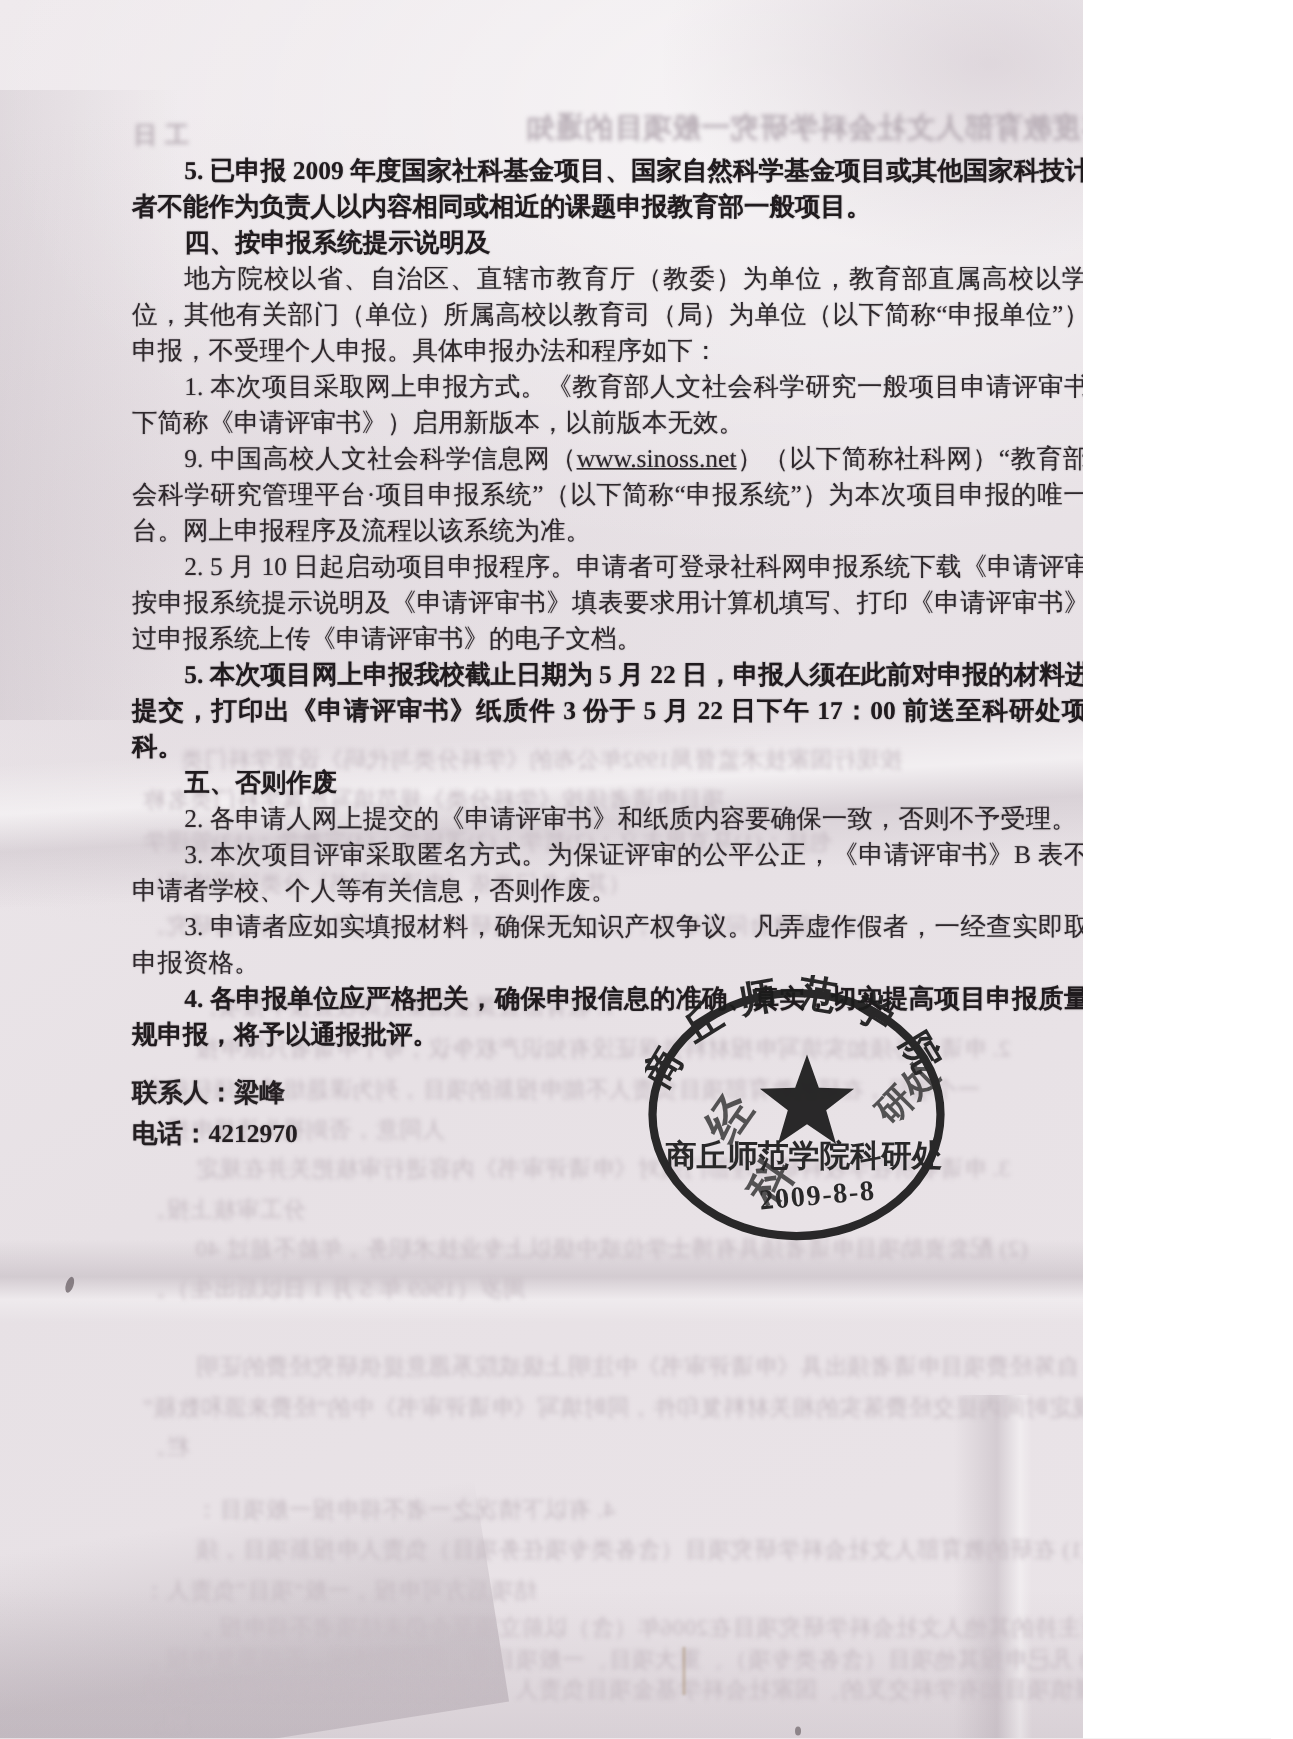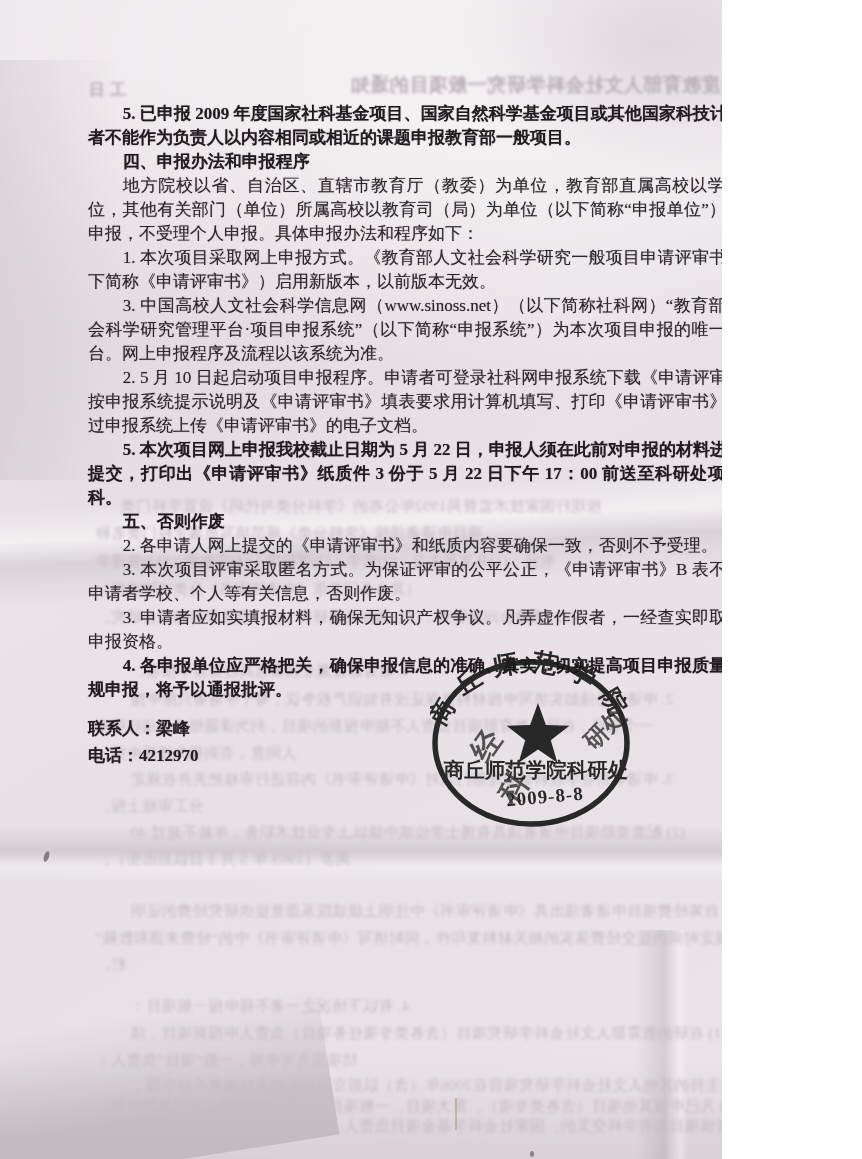--- a/index.html
+++ b/index.html
@@ -31,21 +31,21 @@
   
   .ghost{position:absolute; transform:scaleX(-1); filter:blur(1.4px);
     color:#c6bcc3; white-space:nowrap; letter-spacing:.5px;}
   .ghost.b{color:#b8aeb6; font-weight:bold;}
   
   .doc{position:absolute; left:88px; top:102px; width:690px;
     font-size:17px; line-height:24px; color:#2e282c; text-align:justify;
     text-shadow:0 0 1px rgba(46,40,44,.5);}
   .doc p{margin:0; text-indent:2.05em;}
   .doc p.bold{font-weight:bold; color:#201b1e;}
-  .doc .url{}
+  .doc .url{text-decoration:underline;}
   .contact{margin-top:13px; font-weight:bold; line-height:27px; color:#241f22;}
   .contact div{text-indent:0;}
   
   .stamp{position:absolute; left:430px; top:650px; width:205px; height:185px;
     filter:blur(.5px); opacity:.93;}
   .stamp text{fill:#1b1b1b; font-family:"Liberation Serif", serif;}
   .stamp .overlay{opacity:.78;}
   
   .speck1{position:absolute;left:44px;top:851px;width:5px;height:11px;background:#6a6066;
     border-radius:50% 50% 50% 50%;transform:rotate(18deg);opacity:.75;}
@@ -90,24 +90,24 @@
       <div class="ghost" style="left: 130px; top: 1024px; font-size: 15px;">(1) 在研的教育部人文社会科学研究项目（含各类专项任务项目）负责人申报新项目，须</div>
       <div class="ghost" style="left: 95px; top: 1051px; font-size: 15px;">结项后方可申报，一般“项目”负责人：</div>
       <div class="ghost" style="left: 130px; top: 1076px; font-size: 15px;">(2) 所主持的其他人文社会科学研究项目在2006年（含）以前立项至今仍未结项者不得申报，</div>
       <div class="ghost" style="left: 95px; top: 1097px; font-size: 15px;">(3) 凡已申报其他项目（含各类专项）、重大项目、一般项目者，须说明情况，不得重复申报，</div>
       <div class="ghost" style="left: 95px; top: 1117px; font-size: 15px;">谨慎项目如有学科交叉的、国家社会科学基金项目负责人（申请项目须与原项目明显区别文过</div>
       <div class="ghost" style="left: 95px; top: 1138px; font-size: 15px;">别。</div>
     </div>
 
   <div class="doc">
     <p class="bold">5. 已申报 2009 年度国家社科基金项目、国家自然科学基金项目或其他国家科技计划项目者不能作为负责人以内容相同或相近的课题申报教育部一般项目。</p>
-    <p class="bold">四、申报办法和申报程序</p>
+    <p class="bold">四、按申报系统提示说明及</p>
     <p>地方院校以省、自治区、直辖市教育厅（教委）为单位，教育部直属高校以学校为单位，其他有关部门（单位）所属高校以教育司（局）为单位（以下简称“申报单位”），集中申报，不受理个人申报。具体申报办法和程序如下：</p>
     <p>1. 本次项目采取网上申报方式。《教育部人文社会科学研究一般项目申请评审书》（以下简称《申请评审书》）启用新版本，以前版本无效。</p>
-    <p><span>3. 中国高校人文社会科学信息网（</span><span class="url">www.sinoss.net</span><span>）（以下简称社科网）“教育部人文社会科学研究管理平台·项目申报系统”（以下简称“申报系统”）为本次项目申报的唯一网络平台。网上申报程序及流程以该系统为准。</span></p>
+    <p><span>9. 中国高校人文社会科学信息网（</span><span class="url">www.sinoss.net</span><span>）（以下简称社科网）“教育部人文社会科学研究管理平台·项目申报系统”（以下简称“申报系统”）为本次项目申报的唯一网络平台。网上申报程序及流程以该系统为准。</span></p>
     <p>2. 5 月 10 日起启动项目申报程序。申请者可登录社科网申报系统下载《申请评审书》，按申报系统提示说明及《申请评审书》填表要求用计算机填写、打印《申请评审书》，并通过申报系统上传《申请评审书》的电子文档。</p>
     <p class="bold">5. 本次项目网上申报我校截止日期为 5 月 22 日，申报人须在此前对申报的材料进行在线提交，打印出《申请评审书》纸质件 3 份于 5 月 22 日下午 17：00 前送至科研处项目管理科。</p>
     <p class="bold">五、否则作废</p>
     <p>2. 各申请人网上提交的《申请评审书》和纸质内容要确保一致，否则不予受理。</p>
     <p>3. 本次项目评审采取匿名方式。为保证评审的公平公正，《申请评审书》B 表不得出现申请者学校、个人等有关信息，否则作废。</p>
     <p>3. 申请者应如实填报材料，确保无知识产权争议。凡弄虚作假者，一经查实即取消三年申报资格。</p>
     <p class="bold">4. 各申报单位应严格把关，确保申报信息的准确、真实，切实提高项目申报质量。如违规申报，将予以通报批评。</p>
     <div class="contact">
       <div>联系人：梁峰</div>
       <div>电话：4212970</div>

